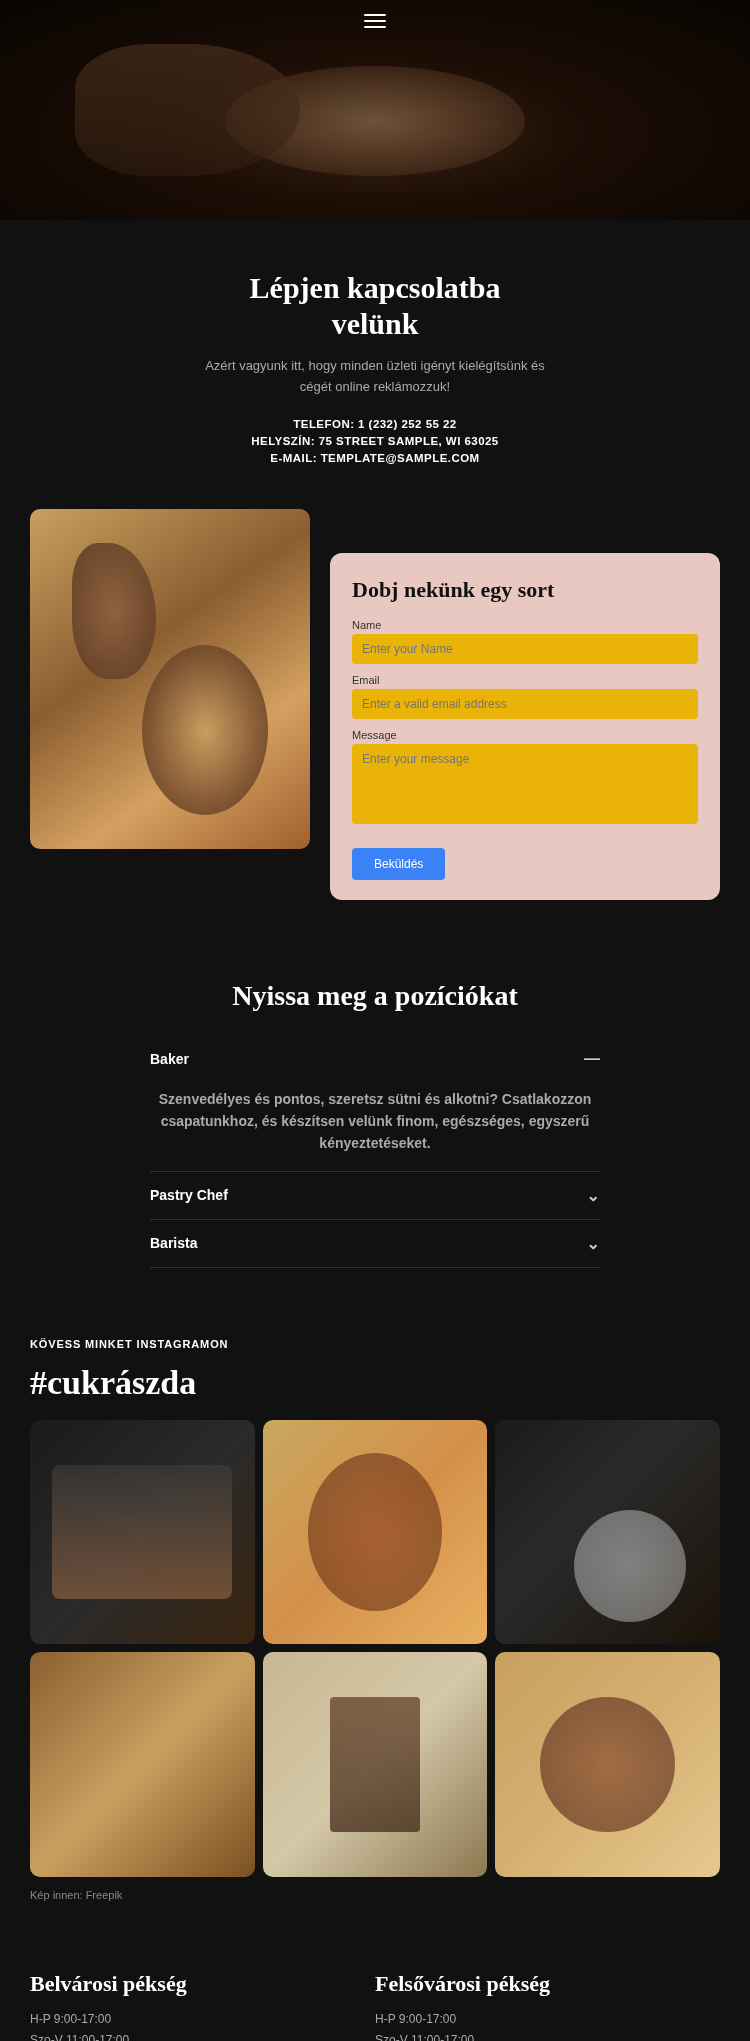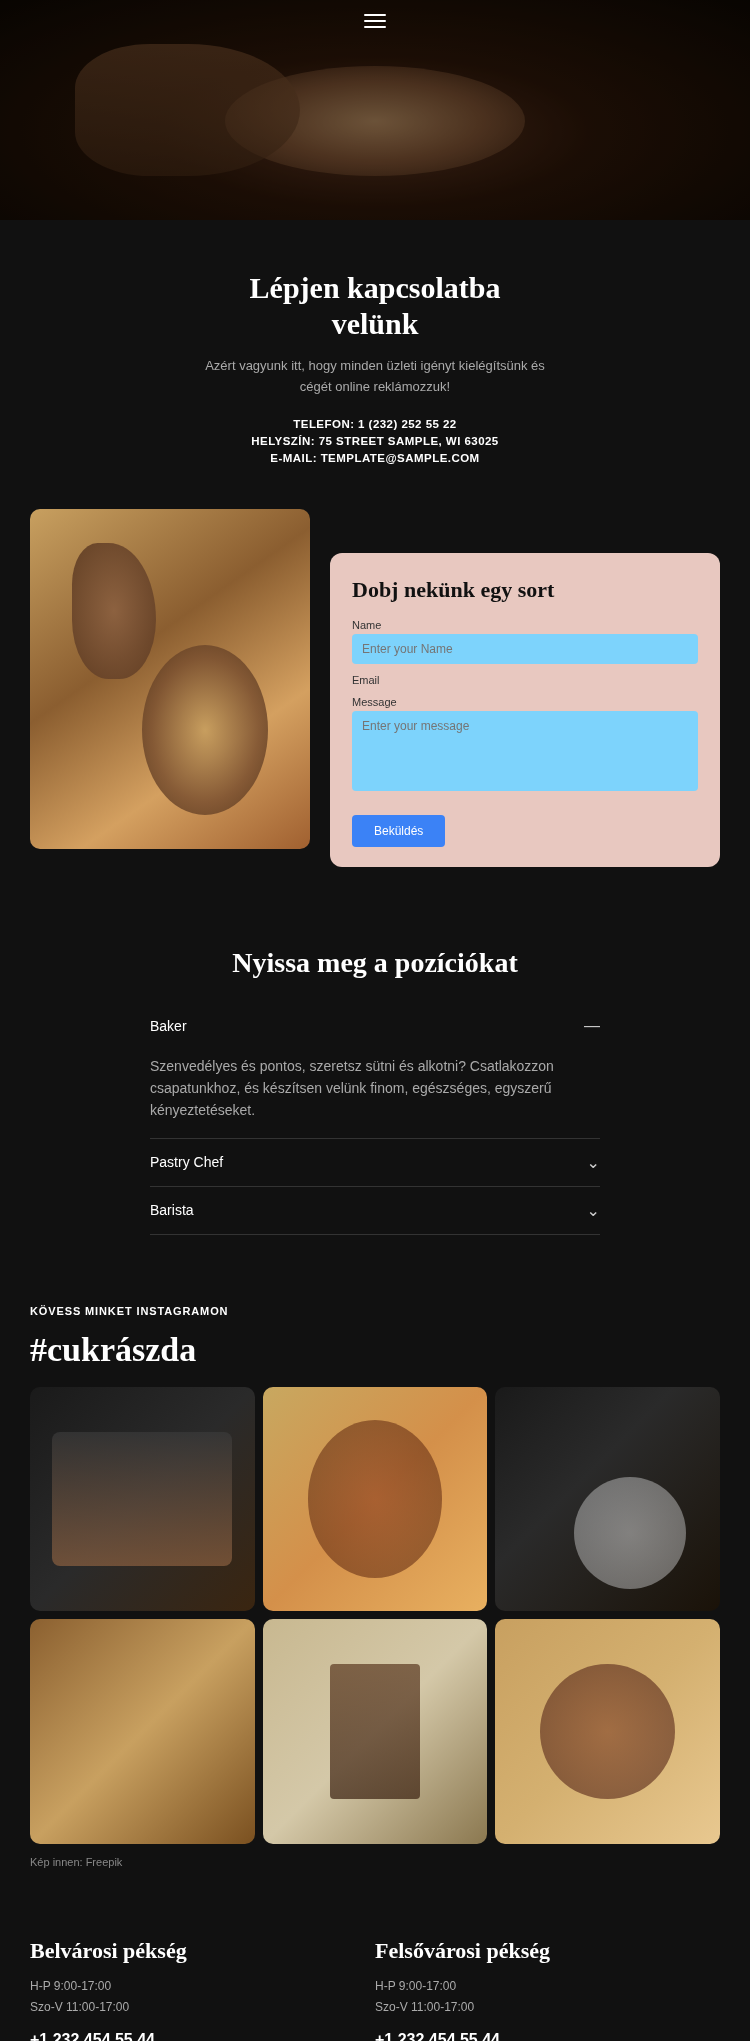--- a/index.html
+++ b/index.html
@@ -163,21 +163,21 @@
     }
     .form-group input,
     .form-group textarea {
       width: 100%;
       padding: 8px 10px;
       border: none;
       border-radius: 4px;
       font-size: 12px;
       font-family: Arial, sans-serif;
       color: #555;
-      background: #7dd3fc;
+      background: #eab308;
       outline: none;
     }
     .form-group textarea {
       height: 80px;
       resize: none;
     }
     .submit-btn {
       margin-top: 10px;
       background: #3b82f6;
       color: #fff;
@@ -196,21 +196,22 @@
       text-align: center;
     }
     .positions-section h2 {
       font-size: 28px;
       font-weight: 700;
       color: #fff;
       margin-bottom: 24px;
     }
     .accordion-item {
       border-bottom: 1px solid #333;
-      text-align: left;
+      text-align: center;
+      font-weight: bold;
     }
     .accordion-header {
       display: flex;
       justify-content: space-between;
       align-items: center;
       padding: 14px 0;
       cursor: pointer;
       font-size: 14px;
       color: #fff;
       font-family: Arial, sans-serif;
@@ -397,20 +398,21 @@
 <div class="form-row">
   <div class="bread-image"></div>
   <div class="contact-form-card">
     <h3>Dobj nekünk egy sort</h3>
     <div class="form-group">
       <label>Name</label>
       <input type="text" placeholder="Enter your Name" style="">
     </div>
     <div class="form-group">
       <label>Email</label>
+      <input type="email" placeholder="Enter a valid email address" style="">
     </div>
     <div class="form-group">
       <label>Message</label>
       <textarea placeholder="Enter your message" style=""></textarea>
     </div>
     <button class="submit-btn">Beküldés</button>
   </div>
 </div>
 
 <section class="positions-section">

